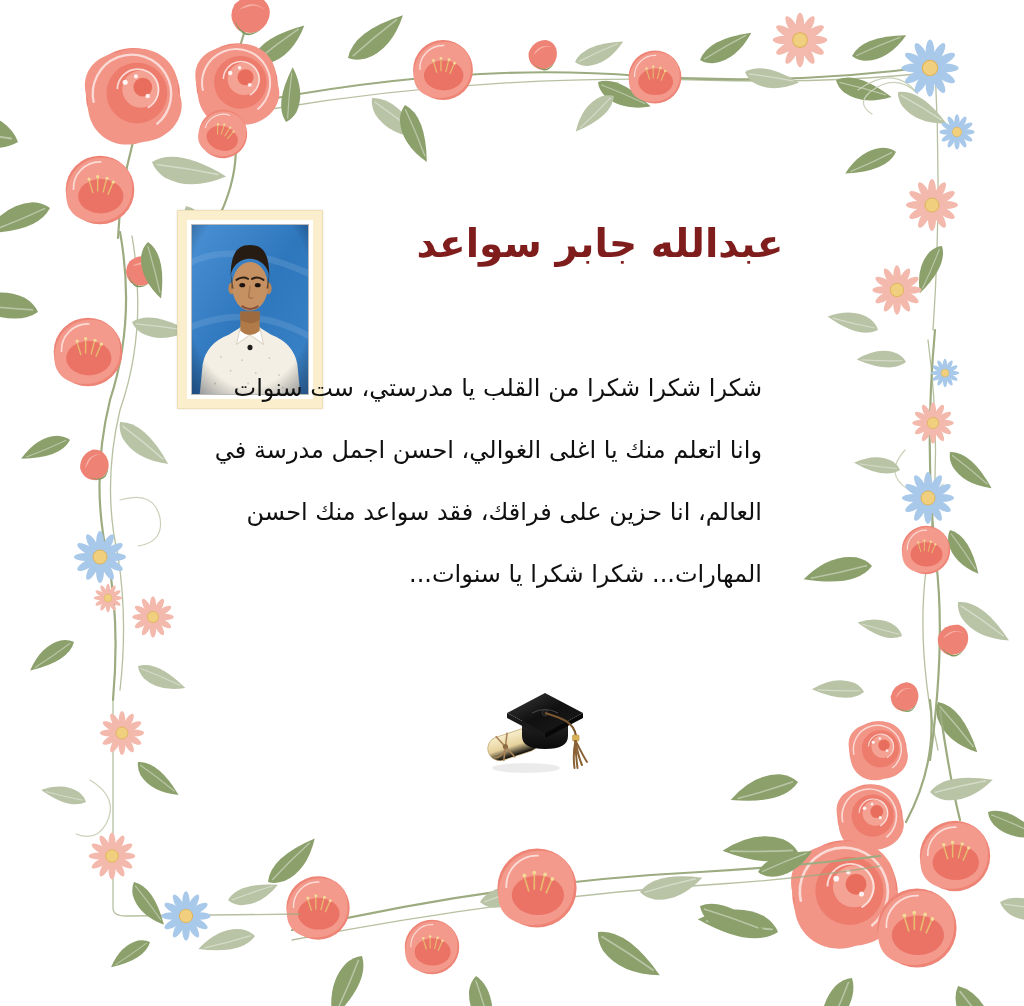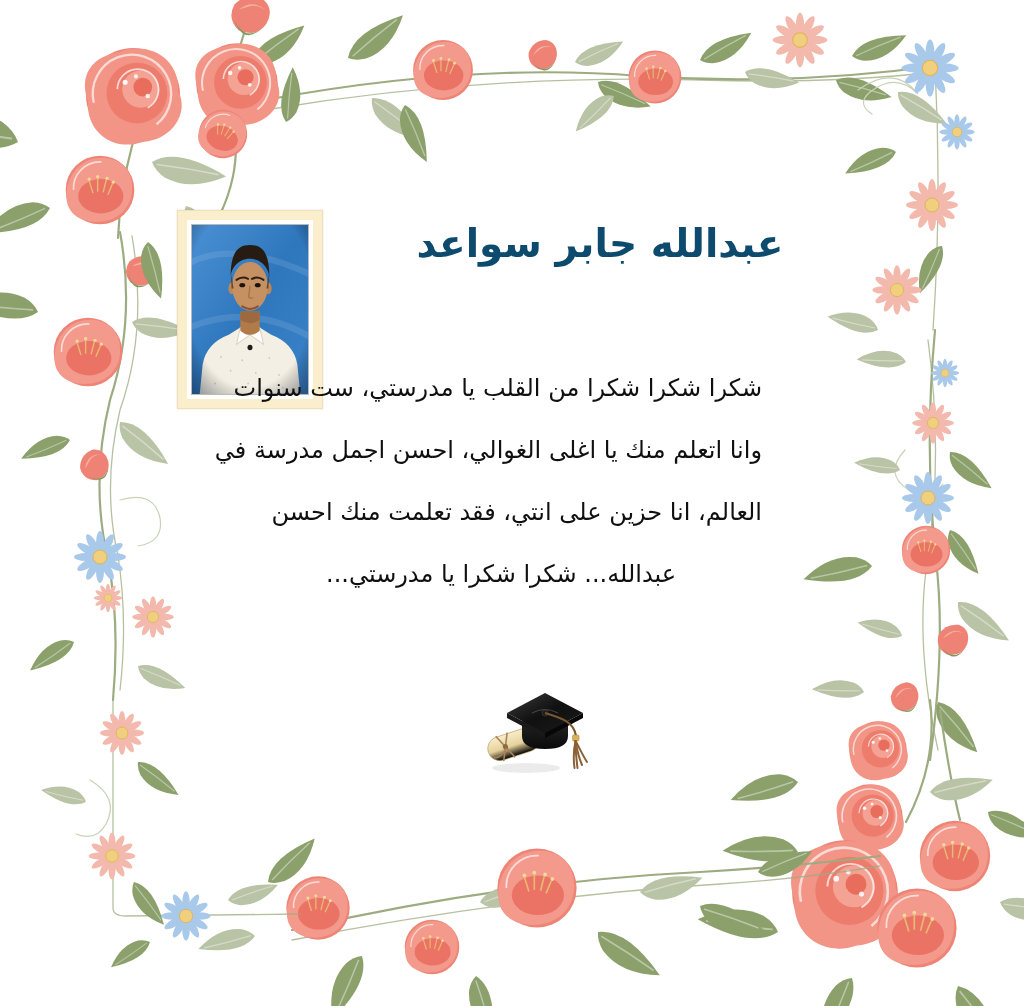--- a/index.html
+++ b/index.html
@@ -16,25 +16,25 @@
     position:absolute;left:177px;top:210px;width:146px;height:199px;
     background:#fbeecd;box-sizing:border-box;padding:10px;
     box-shadow:inset 0 0 0 1px #efe0b6, 0 0 2px rgba(0,0,0,.12);
   }
   .photo-mat{width:100%;height:100%;background:#ffffff;box-sizing:border-box;padding:5px;}
   .photo{width:100%;height:100%;display:block;outline:1px solid #b9b9b9;}
   .student-name{
     position:absolute;left:300px;top:218px;width:600px;margin:0;
     text-align:center;direction:rtl;
     font-family:"DejaVu Sans", sans-serif;font-weight:bold;
-    font-size:39px;line-height:52px;color:#0c4a6e;letter-spacing:0px;
+    font-size:39px;line-height:52px;color:#7f1d1d;letter-spacing:0px;
   }
   .message{
     position:absolute;left:326px;top:357px;width:436px;
-    direction:rtl;text-align:left;color:#101010;
+    direction:rtl;text-align:right;color:#101010;
     font-size:24px;
   }
   .message .line{line-height:62px;white-space:nowrap;}
   .grad{position:absolute;left:484px;top:678px;width:122px;height:100px;}
 </style>
 </head>
 <body>
 
 <div class="card">
 
@@ -292,22 +292,22 @@
         <rect width="120" height="160" fill="url(#vig)"></rect>
       </svg>
     </div>
   </div>
 
   <h1 class="student-name">عبدالله جابر سواعد</h1>
 
   <div class="message" dir="rtl">
     <div class="line">شكرا شكرا شكرا من القلب يا مدرستي، ست سنوات</div>
     <div class="line">وانا اتعلم منك يا اغلى الغوالي، احسن اجمل مدرسة في</div>
-    <div class="line">العالم، انا حزين على انتي، فقد تعلمت منك احسن</div>
-    <div class="line">عبدالله... شكرا شكرا يا مدرستي...</div>
+    <div class="line">العالم، انا حزين على فراقك، فقد سواعد منك احسن</div>
+    <div class="line">المهارات... شكرا شكرا يا سنوات...</div>
   </div>
 
   <svg class="grad" viewBox="0 0 122 100" aria-hidden="true">
     <defs>
       <linearGradient id="scrollg" x1="0" y1="0" x2="0" y2="1">
         <stop offset="0" stop-color="#f8eecb"></stop>
         <stop offset="0.55" stop-color="#e6d19c"></stop>
         <stop offset="1" stop-color="#c3a express"></stop>
         <stop offset="1" stop-color="#c3a76c"></stop>
       </linearGradient>

